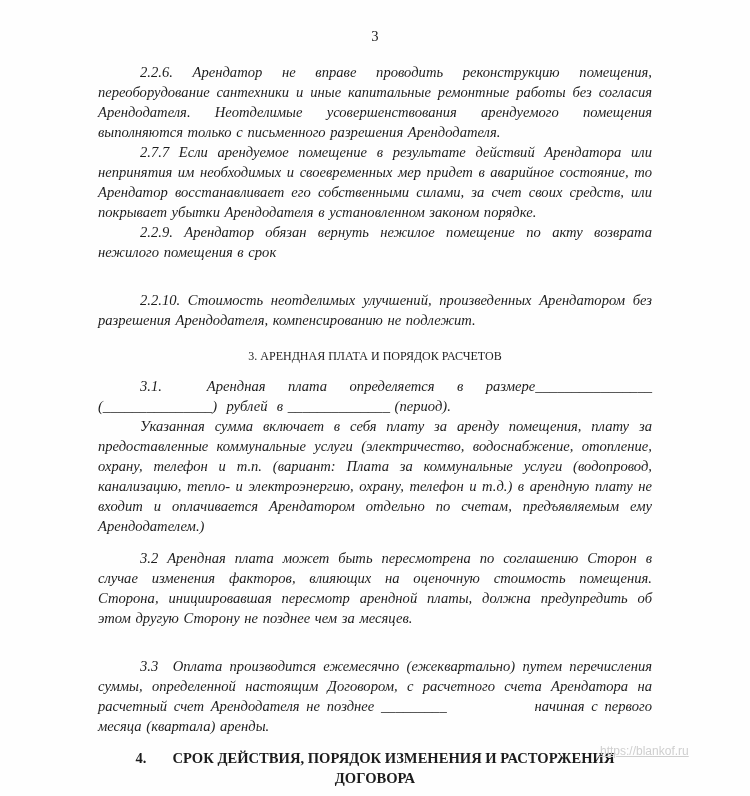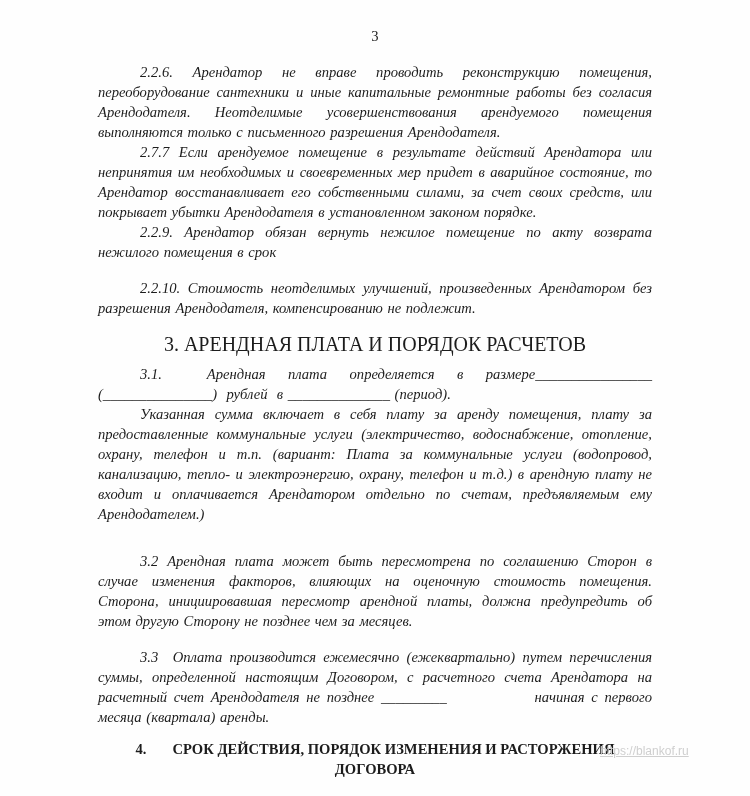--- a/index.html
+++ b/index.html
@@ -27,24 +27,24 @@
     margin: 0 0 16px 0;
   }
   p.clause {
     margin: 0;
     text-align: justify;
     text-indent: 42px;
     word-spacing: 1px;
     font-style: italic;
   }
   p.clause.gap-before {
-    margin-top: 16px;
+    margin-top: 28px;
   }
   p.clause.gap-before-sm {
-    margin-top: 27px;
+    margin-top: 12px;
   }
   .heading {
     margin: 16px 0 10px 0;
     text-align: center;
     text-indent: 0;
   }
   .heading.bold {
     font-weight: bold;
     margin-top: 12px;
   }
@@ -72,21 +72,21 @@
 
     <p class="clause">2.2.6. Арендатор не вправе проводить реконструкцию помещения, переоборудование сантехники и иные капитальные ремонтные работы без согласия Арендодателя. Неотделимые усовершенствования арендуемого помещения выполняются только с письменного разрешения Арендодателя.</p>
 
     <p class="clause">2.7.7 Если арендуемое помещение в результате действий Арендатора или непринятия им необходимых и своевременных мер придет в аварийное состояние, то Арендатор восстанавливает его собственными силами, за счет своих средств, или покрывает убытки Арендодателя в установленном законом порядке.</p>
 
 
     <p class="clause">2.2.9. Арендатор обязан вернуть нежилое помещение по акту возврата нежилого помещения в срок</p>
 
     <p class="clause gap-before">2.2.10. Стоимость неотделимых улучшений, произведенных Арендатором без разрешения Арендодателя, компенсированию не подлежит.</p>
 
-    <h2 class="heading" style="font-size:20px; font-weight:normal;">3. АРЕНДНАЯ ПЛАТА И ПОРЯДОК РАСЧЕТОВ</h2>
+    <h2 class="heading" style="font-size:12px; font-weight:normal;">3. АРЕНДНАЯ ПЛАТА И ПОРЯДОК РАСЧЕТОВ</h2>
 
     <p class="clause">3.1.&nbsp;&nbsp;Арендная плата определяется в размере________________ (_______________)&nbsp; рублей&nbsp; в ______________ (период).</p>
 
     <p class="clause">Указанная сумма включает в себя плату за аренду помещения, плату за предоставленные коммунальные услуги (электричество, водоснабжение, отопление, охрану, телефон и т.п. (вариант: Плата за коммунальные услуги (водопровод, канализацию, тепло- и электроэнергию, охрану, телефон и т.д.) в арендную плату не входит и оплачивается Арендатором отдельно по счетам, предъявляемым ему Арендодателем.)</p>
 
     <p class="clause gap-before-sm">3.2 Арендная плата может быть пересмотрена по соглашению Сторон в случае изменения факторов, влияющих на оценочную стоимость помещения. Сторона, инициировавшая пересмотр арендной платы, должна предупредить об этом другую Сторону не позднее чем за месяцев.</p>
 
     <p class="clause gap-before">3.3&nbsp; Оплата производится ежемесячно (ежеквартально) путем перечисления суммы, определенной настоящим Договором, с расчетного счета Арендатора на расчетный счет Арендодателя не позднее _________&nbsp;&nbsp;&nbsp;&nbsp;&nbsp;&nbsp;&nbsp;&nbsp;&nbsp;&nbsp;&nbsp;&nbsp; начиная с первого месяца (квартала) аренды.</p>
 
     <h2 class="heading bold" style="font-size:14.6px;">

